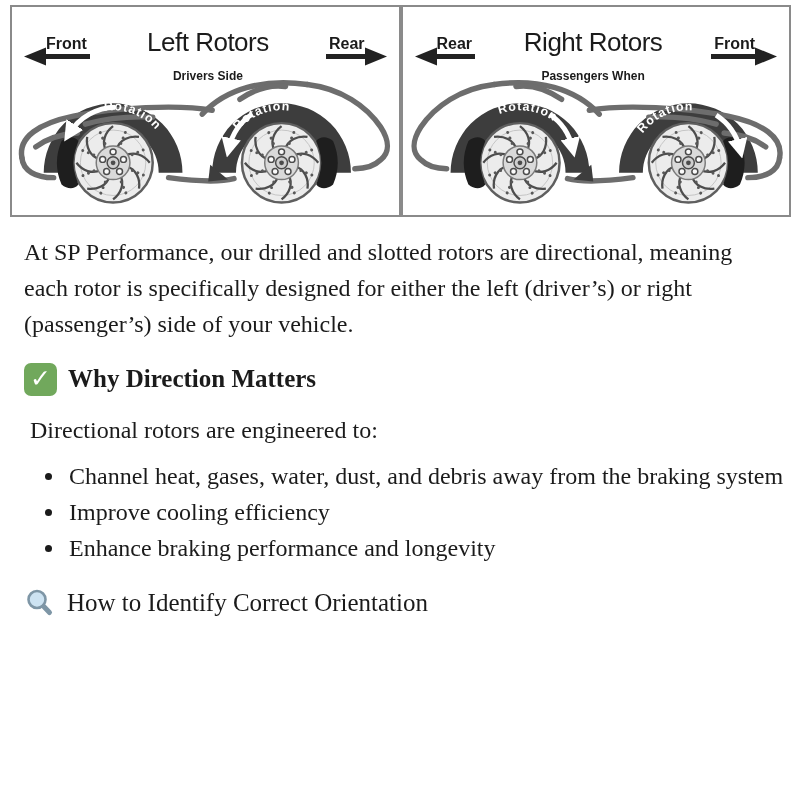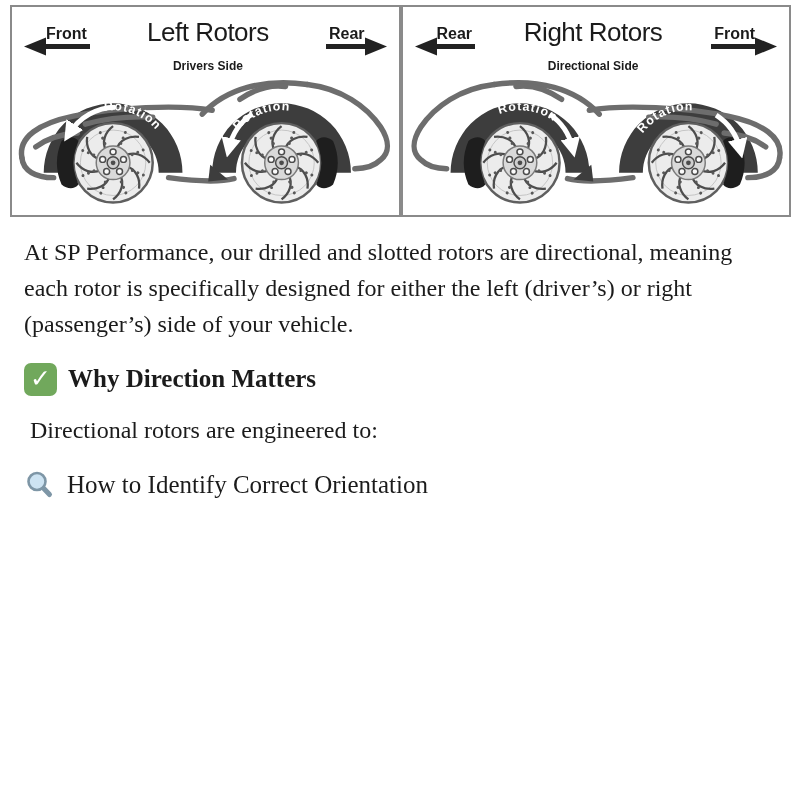--- a/index.html
+++ b/index.html
@@ -1,20 +1,20 @@
 <!DOCTYPE html>
 <html><head>
 <meta charset="utf-8">
 <style>
   html,body{margin:0;padding:0;background:#fff;width:800px;height:800px;overflow:hidden;
             font-family:"Liberation Serif",serif;color:#1b1b1b;}
   
   .diagram{display:flex;margin:5px 9px 0 10px;height:212px;}
   .panel{flex:1;border:2.5px solid #8a8a8a;position:relative;background:#fff;overflow:hidden;}
-  .panel-header{position:absolute;top:12px;left:12px;right:12px;display:flex;
+  .panel-header{position:absolute;top:22px;left:12px;right:12px;display:flex;
                 justify-content:space-between;align-items:flex-start;z-index:3;
                 font-family:"Liberation Sans",sans-serif;}
   .titles{text-align:center;flex:1;line-height:1.05;}
   .panel-title{font-weight:400;font-size:26px;letter-spacing:-0.5px;}
   .panel-subtitle{font-weight:700;font-size:12px;margin-top:14px;}
   .dir{display:inline-flex;margin-top:6px;}
   .dir-label{font-weight:700;font-size:16px;border-bottom:5px solid #222;padding:0 3px 1px 3px;}
   .dir-left::before{content:"";width:0;height:0;border-top:9px solid transparent;
       border-bottom:9px solid transparent;border-right:22px solid #222;
       align-self:flex-end;transform:translateY(6.5px);margin-right:-3px;}
@@ -175,21 +175,21 @@
     </svg>
   </div>
 
   <div class="panel">
     <div class="panel-header">
       <span class="dir dir-left">
           <span class="dir-label">Rear</span>
         </span>
       <span class="titles">
         <div class="panel-title">Right Rotors</div>
-        <div class="panel-subtitle">Directional Side</div>
+        <div class="panel-subtitle">Passengers When</div>
       </span>
       <span class="dir dir-right">
           <span class="dir-label">Front</span>
         </span>
     </div>
     <svg class="car-svg" viewBox="0 0 390 152">
       <use href="#carbody" transform="translate(390 0) scale(-1 1)"></use>
       <path d="M148 53 A56 56 0 0 1 171 87" stroke="#fff" stroke-width="5" fill="none" marker-end="url(#warr)"></path>
       <path d="M316 54 A56 56 0 0 1 340 88" stroke="#fff" stroke-width="5" fill="none" marker-end="url(#warr)"></path>
       <text class="rot"><textPath href="#tpR1" startOffset="38%">Rotation</textPath></text>
@@ -205,20 +205,25 @@
 
   <h2>
     <span class="check-badge">
         <span>✓</span>
       </span>
     <span>Why Direction Matters</span>
   </h2>
 
   <p class="lead">Directional rotors are engineered to:</p>
 
+  <ul>
+    <li>Channel heat, gases, water, dust, and debris away from the braking system</li>
+    <li>Improve cooling efficiency</li>
+    <li>Enhance braking performance and longevity</li>
+  </ul>
 
   <h2 class="light">
     <span class="magnifier">
       <svg width="32" height="32" viewBox="0 0 32 32">
         <circle cx="13" cy="12.5" r="8.5" fill="#cde3f2" stroke="#7e96a6" stroke-width="2.6"></circle>
         <line x1="19.8" y1="19.5" x2="25.5" y2="25.5" stroke="#7e96a6" stroke-width="5" stroke-linecap="round"></line>
       </svg>
     </span>
     <span>How to Identify Correct Orientation</span>
   </h2>

